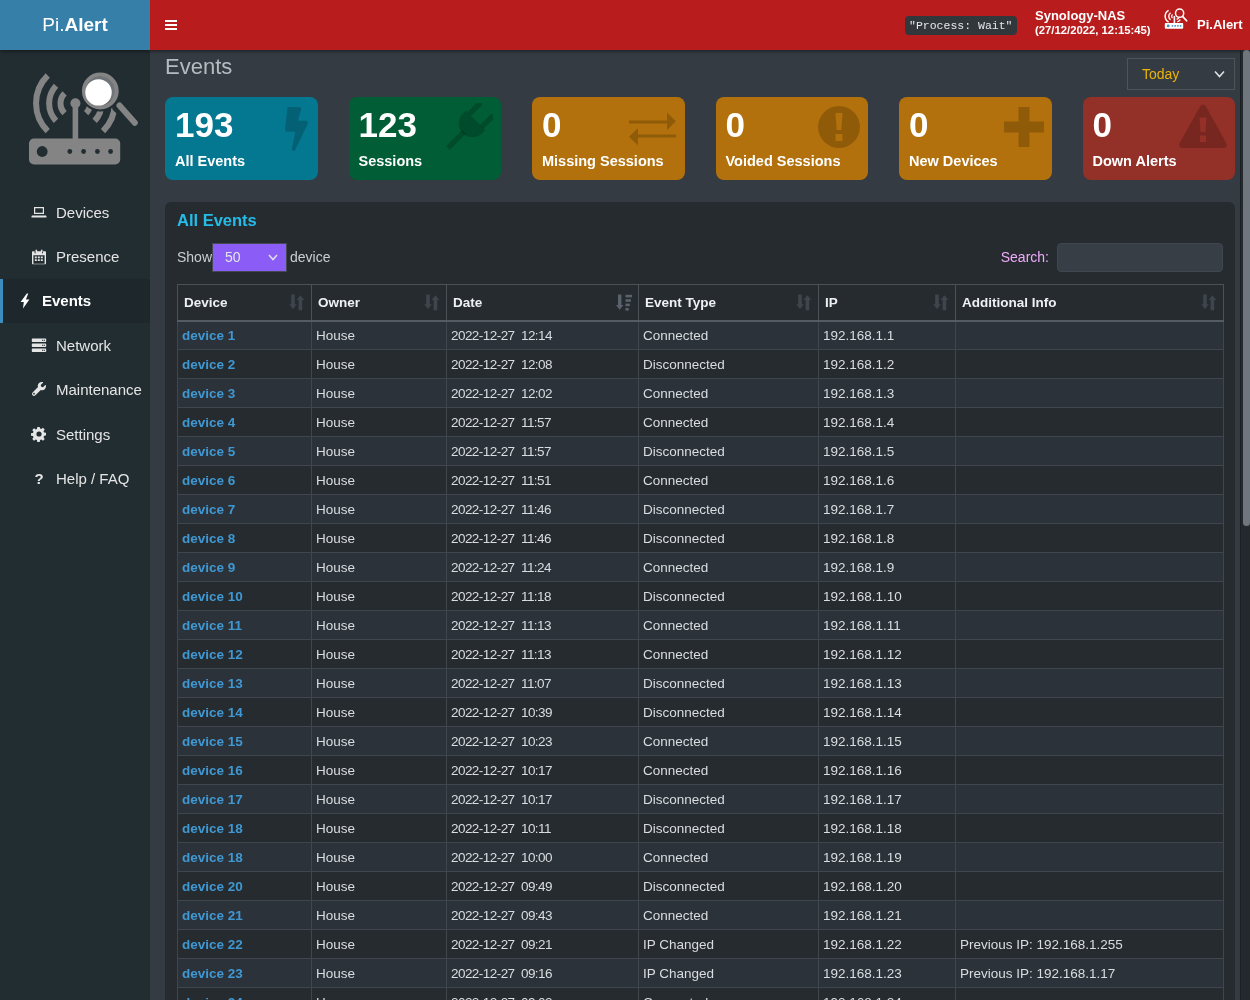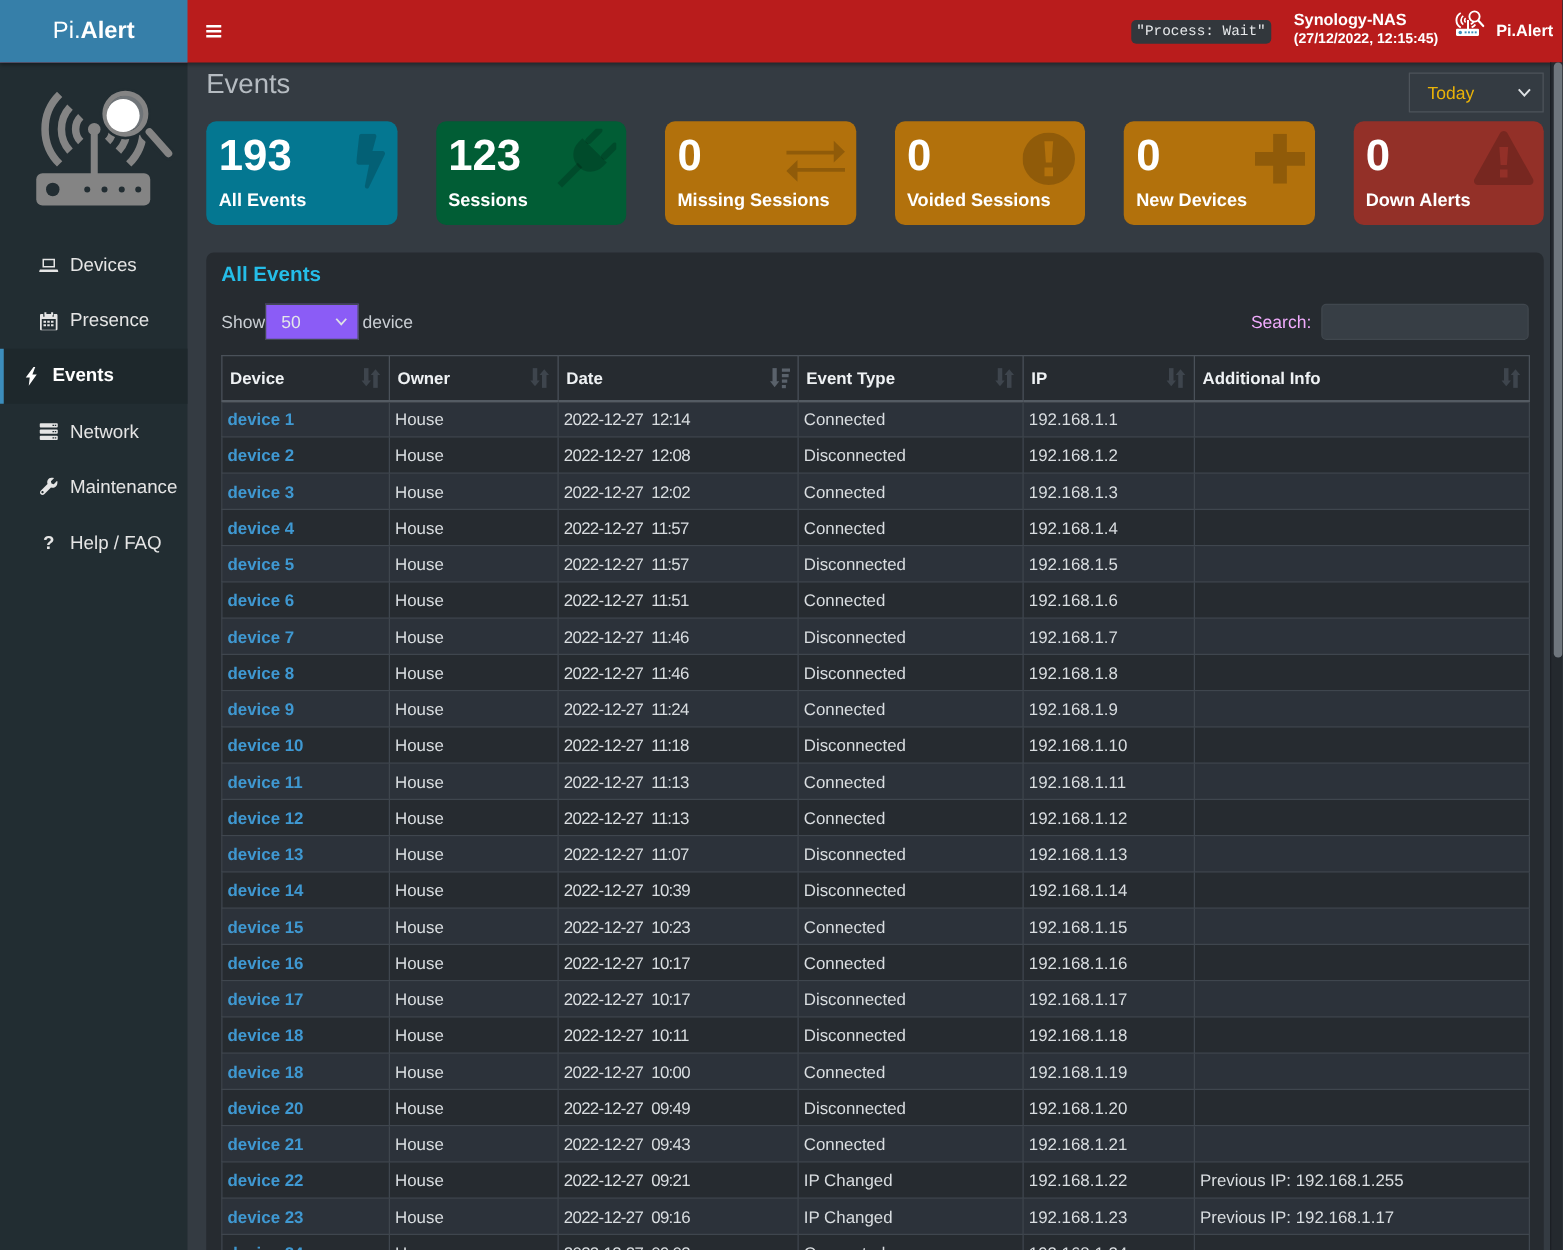--- a/index.html
+++ b/index.html
@@ -120,20 +120,23 @@
     <li id="mi-eve" class="active"><svg viewBox="0 0 16 16">
           <path fill="currentColor" d="M9.8.5 3.6 9h3.2L6 15.5 12.4 6.6H8.9L11.2.5z"></path>
         </svg>Events</li>
     <li id="mi-net"><svg viewBox="0 0 16 16">
           <path fill="currentColor" d="M1.5 1.5h13c.4 0 .7.3.7.7v2c0 .4-.3.7-.7.7h-13c-.4 0-.7-.3-.7-.7v-2c0-.4.3-.7.7-.7zm0 5h13c.4 0 .7.3.7.7v2c0 .4-.3.7-.7.7h-13c-.4 0-.7-.3-.7-.7v-2c0-.4.3-.7.7-.7zm0 5h13c.4 0 .7.3.7.7v2c0 .4-.3.7-.7.7h-13c-.4 0-.7-.3-.7-.7v-2c0-.4.3-.7.7-.7z"></path>
           <path fill="#222d32" d="M11 2.7h1.4v1H11zm2 0h1v1h-1zM11 7.7h1.4v1H11zm2 0h1v1h-1zM11 12.7h1.4v1H11zm2 0h1v1h-1z"></path>
         </svg>Network</li>
     <li id="mi-mai"><svg viewBox="0 0 16 16">
           <path fill="currentColor" d="M14.9 3.2c-.1-.3-.4-.4-.6-.2L12 5.3l-1.8-.5L9.7 3 12 .7c.2-.2.1-.5-.2-.6C10.4-.2 8.8.2 7.8 1.2c-1 1-1.3 2.6-.8 3.9L1.6 10.5c-.8.8-.8 2 0 2.8.8.8 2 .8 2.8 0L9.8 8c1.3.5 2.9.3 3.9-.8 1-1 1.4-2.6 1.2-4zM3 12.6c-.5 0-.9-.4-.9-.9s.4-.9.9-.9.9.4.9.9-.4.9-.9.9z"></path>
         </svg>Maintenance</li>
+    <li id="mi-set"><svg viewBox="0 0 16 16">
+          <path fill="currentColor" d="M15 9.2V6.8l-2-.4a5 5 0 0 0-.5-1.2l1.2-1.7-1.7-1.7-1.7 1.2c-.4-.2-.8-.4-1.2-.5L8.7 1H6.3l-.4 2c-.4.1-.8.3-1.2.5L3 2.3 1.3 4l1.2 1.7c-.2.4-.4.8-.5 1.2l-2 .4v2.4l2 .4c.1.4.3.8.5 1.2L1.3 13 3 14.7l1.7-1.2c.4.2.8.4 1.2.5l.4 2h2.4l.4-2c.4-.1.8-.3 1.2-.5l1.7 1.2 1.7-1.7-1.2-1.7c.2-.4.4-.8.5-1.2zM8 10.6A2.6 2.6 0 1 1 8 5.4a2.6 2.6 0 0 1 0 5.2z"></path>
+        </svg>Settings</li>
     <li id="mi-hel"><svg viewBox="0 0 16 16">
           <text x="8" y="13" font-size="15" font-weight="bold" text-anchor="middle" fill="currentColor" font-family="Liberation Sans">?</text>
         </svg>Help / FAQ</li>
   </ul>
 </div>
 <div class="content">
   <h1 class="pgtitle">Events</h1>
   <div class="today">Today<svg width="11" height="8" viewBox="0 0 11 8">
         <path d="M1 1.5 L5.5 6.5 L10 1.5" stroke="#dde1e4" stroke-width="1.6" fill="none"></path>
       </svg></div>

